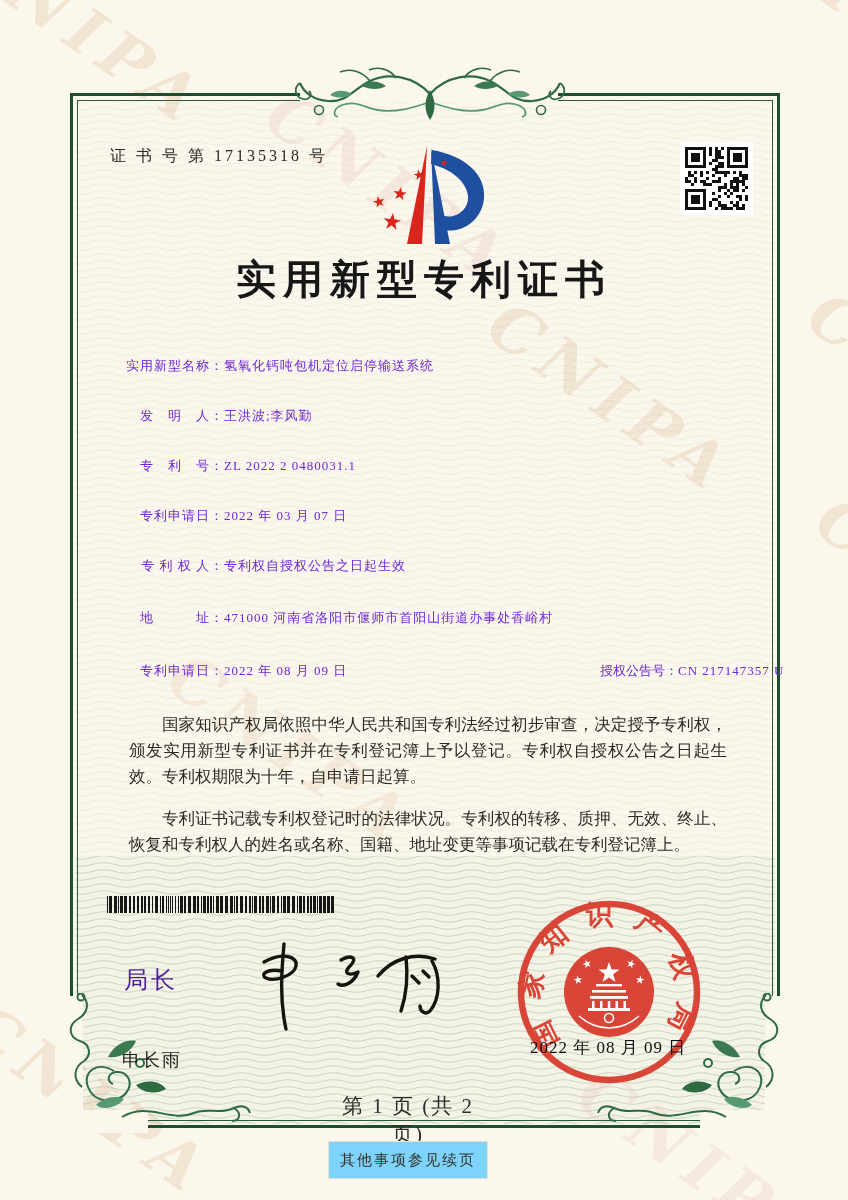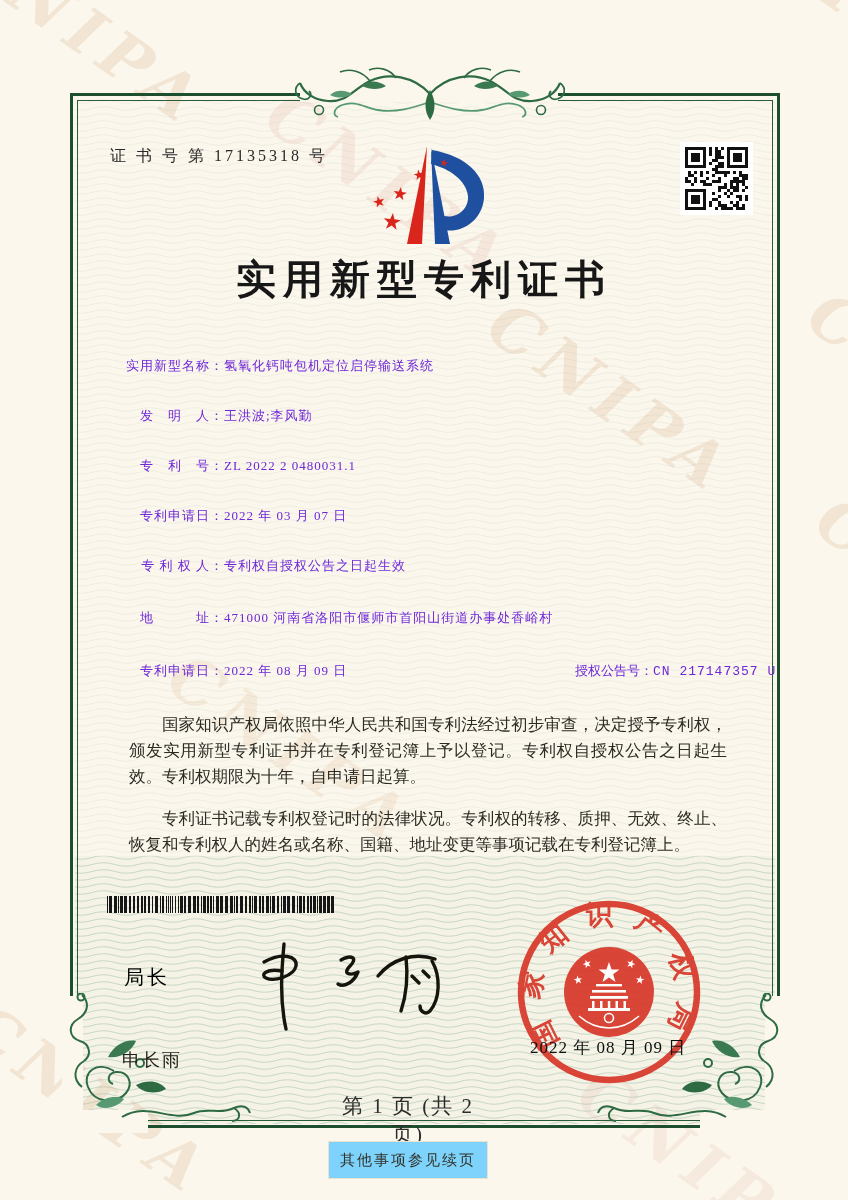--- a/index.html
+++ b/index.html
@@ -19,30 +19,30 @@
   .orn{position:absolute;z-index:4;}
   
   .certno{position:absolute;left:110px;top:146px;font-size:16px;letter-spacing:3px;z-index:4;color:#2a2a2a;}
   .title{position:absolute;left:50%;transform:translateX(-50%);top:252px;font-size:40px;font-weight:bold;
          letter-spacing:7px;z-index:4;color:#171717;white-space:nowrap;}
   .qrbox{position:absolute;left:680px;top:142px;width:73px;height:73px;background:#fff;z-index:4;}
   
   .frow{position:absolute;left:120px;z-index:4;font-size:13px;white-space:nowrap;color:#6d28d9;text-align:right;}
   .frow .lab{display:inline-block;min-width:104px;letter-spacing:1px;}
   .frow .val{letter-spacing:1px;}
-  .grant2{position:absolute;left:455px;top:0;font-family:Liberation Mono, monospace;}
+  .grant2{position:absolute;left:480px;top:0;}
   
   .paras{position:absolute;left:113px;top:696px;width:630px;z-index:4;font-size:16.5px;line-height:26px;
          color:#2b2b23;text-align:justify;}
   .paras p{margin:16px;text-indent:2em;}
   
   .barcode{position:absolute;left:107px;top:896px;z-index:4;}
   
   .sig-title{position:absolute;left:124px;top:964px;font-family:"Liberation Sans","DejaVu Sans",sans-serif;
-             font-size:20px;letter-spacing:3px;z-index:4;color:#000000;}
+             font-size:24px;letter-spacing:3px;z-index:4;color:#4c1d95;}
   .sig-name{position:absolute;left:122px;top:1000px;font-family:"Liberation Sans","DejaVu Sans",sans-serif;
             font-size:18px;letter-spacing:2px;z-index:4;color:#20201a;margin-top:48px;}
   .signature{position:absolute;left:246px;top:932px;z-index:4;}
   
   .seal{position:absolute;left:513px;top:896px;z-index:5;opacity:.93;}
   .seal-date{position:absolute;left:512px;top:1036px;width:192px;text-align:center;font-size:17px;
              letter-spacing:1px;color:#101010;z-index:6;white-space:nowrap;}
   
   .pageinfo{position:absolute;left:342px;top:1092px;width:132px;text-align:center;font-size:21px;
             letter-spacing:2px;z-index:4;color:#2b2b2b;}

